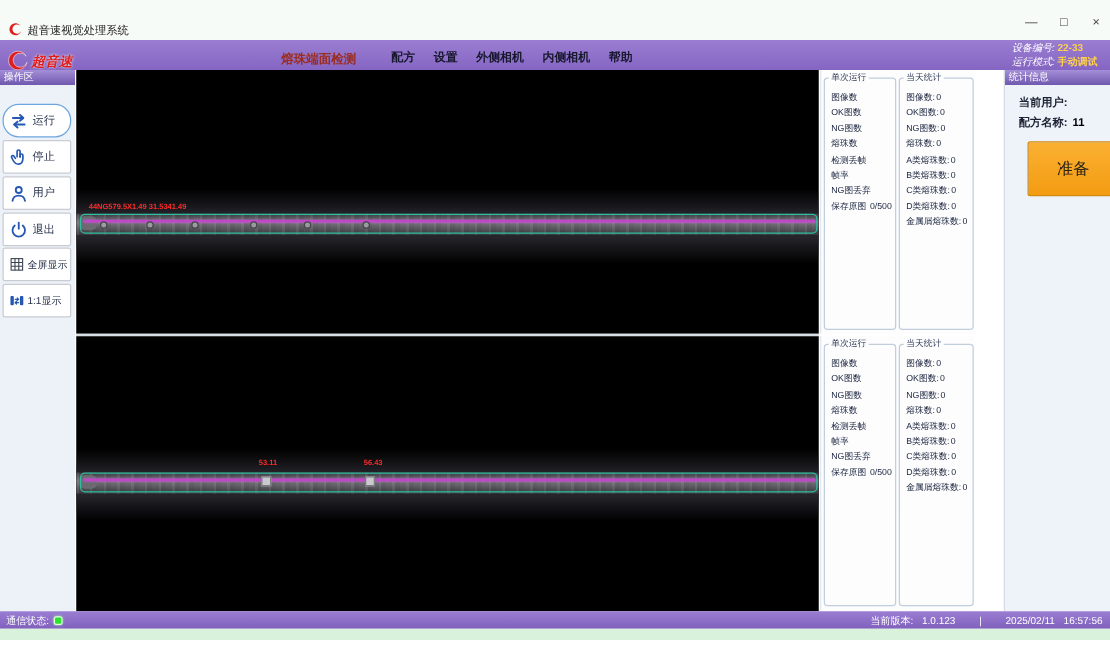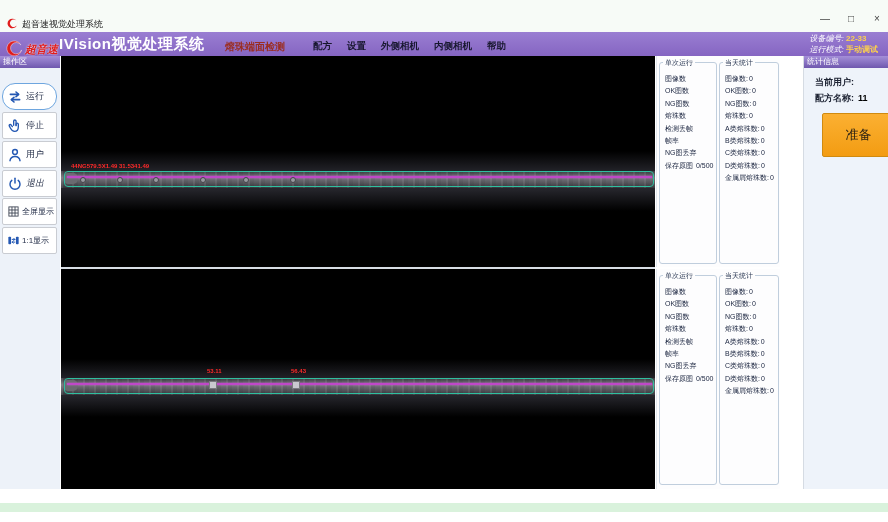--- a/index.html
+++ b/index.html
@@ -100,21 +100,20 @@
     </div>
   </div>
 
   <div id="header">
     <div class="brand-wrap">
       <svg width="17" height="17" viewBox="0 0 24 24">
         <path d="M21 7A10.5 10.5 0 1 0 22 14 8 8 0 1 1 21 7Z" fill="#e01d1d" stroke="#fff" stroke-width="0.6"></path>
       </svg>
       <span class="brand-text">超音速</span>
     </div>
-    <span class="app-title">IVision视觉处理系统</span>
     <span class="app-subtitle">熔珠端面检测</span>
     <div id="menu">
       <span class="menu-item">配方</span>
       <span class="menu-item">设置</span>
       <span class="menu-item">外侧相机</span>
       <span class="menu-item">内侧相机</span>
       <span class="menu-item">帮助</span>
     </div>
     <div class="hdr-info">
       <div><span class="lbl">设备编号:</span>
@@ -152,21 +151,21 @@
     <div class="side-btn" style="top:85px;">
       <svg width="16" height="16" viewBox="0 0 24 24">
         <g fill="none" stroke="#2458b3" stroke-width="2.2" stroke-linecap="round">
           <circle cx="12" cy="7.5" r="3.6"></circle>
           <path d="M4.5 20.5c.6-4.2 3.6-6.3 7.5-6.3s6.9 2.1 7.5 6.3"></path>
         </g>
       </svg>
       <span class="sb-label">用户</span>
     </div>
 
-    <div class="side-btn" style="top:114px;font-style:italic;">
+    <div class="side-btn" style="top:114px;">
       <svg width="16" height="16" viewBox="0 0 24 24">
         <g fill="none" stroke="#2458b3" stroke-width="2.2" stroke-linecap="round">
           <path d="M7.2 6.6a7.5 7.5 0 1 0 9.6 0"></path>
           <path d="M12 3.2v7.3"></path>
         </g>
       </svg>
       <span class="sb-label">退出</span>
     </div>
 
     <div class="side-btn small" style="top:142px;">
@@ -293,15 +292,28 @@
     <div class="panel-cap">统计信息</div>
     <div class="info-row" style="top:20px;">
       <span>当前用户:</span><span class="v"></span>
     </div>
     <div class="info-row" style="top:36px;">
       <span>配方名称:</span><span class="v">11</span>
     </div>
     <div id="prepare-btn">准备</div>
   </div>
 
+  <div id="statusbar">
+    <div class="sb-left">
+      <span>通信状态:</span>
+      <span class="comm-dot"></span>
+    </div>
+    <div class="sb-right">
+      <span>当前版本:</span>
+      <span>1.0.123</span>
+      <span style="margin:0 12px;">|</span>
+      <span>2025/02/11</span>
+      <span>16:57:56</span>
+    </div>
+  </div>
   <div id="desktop-strip"></div>
 
 </div>
 
 </body></html>

